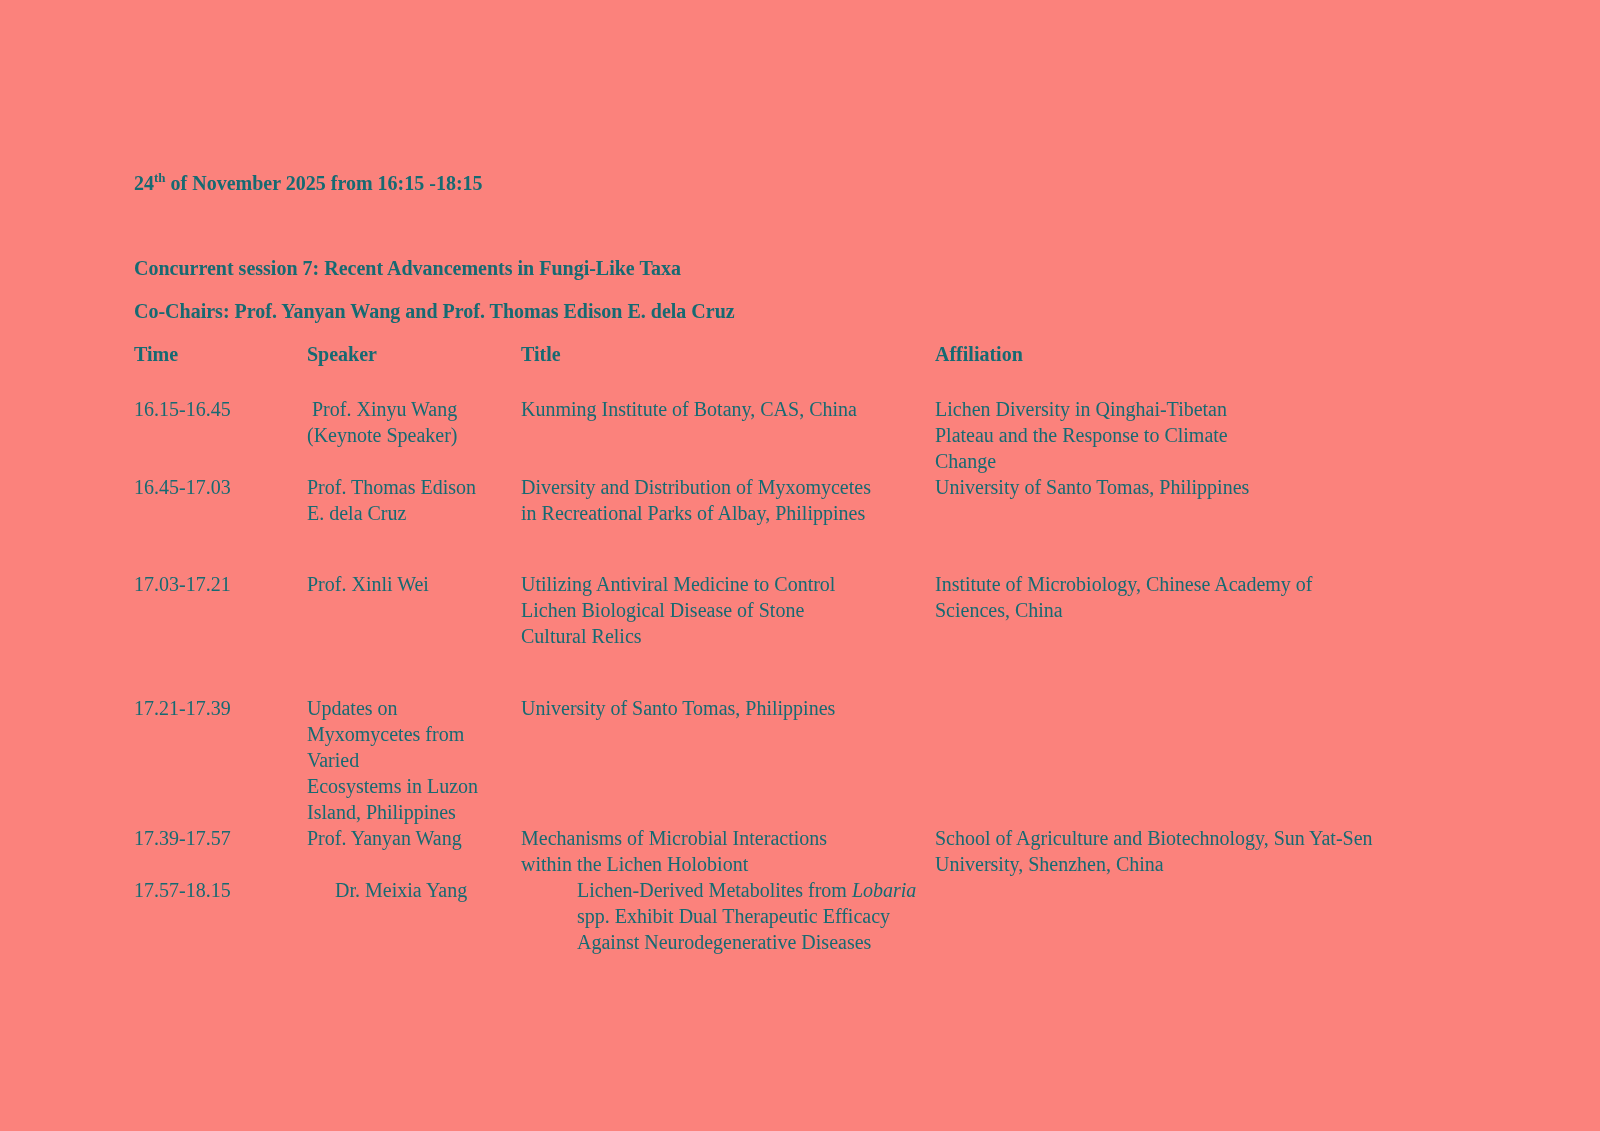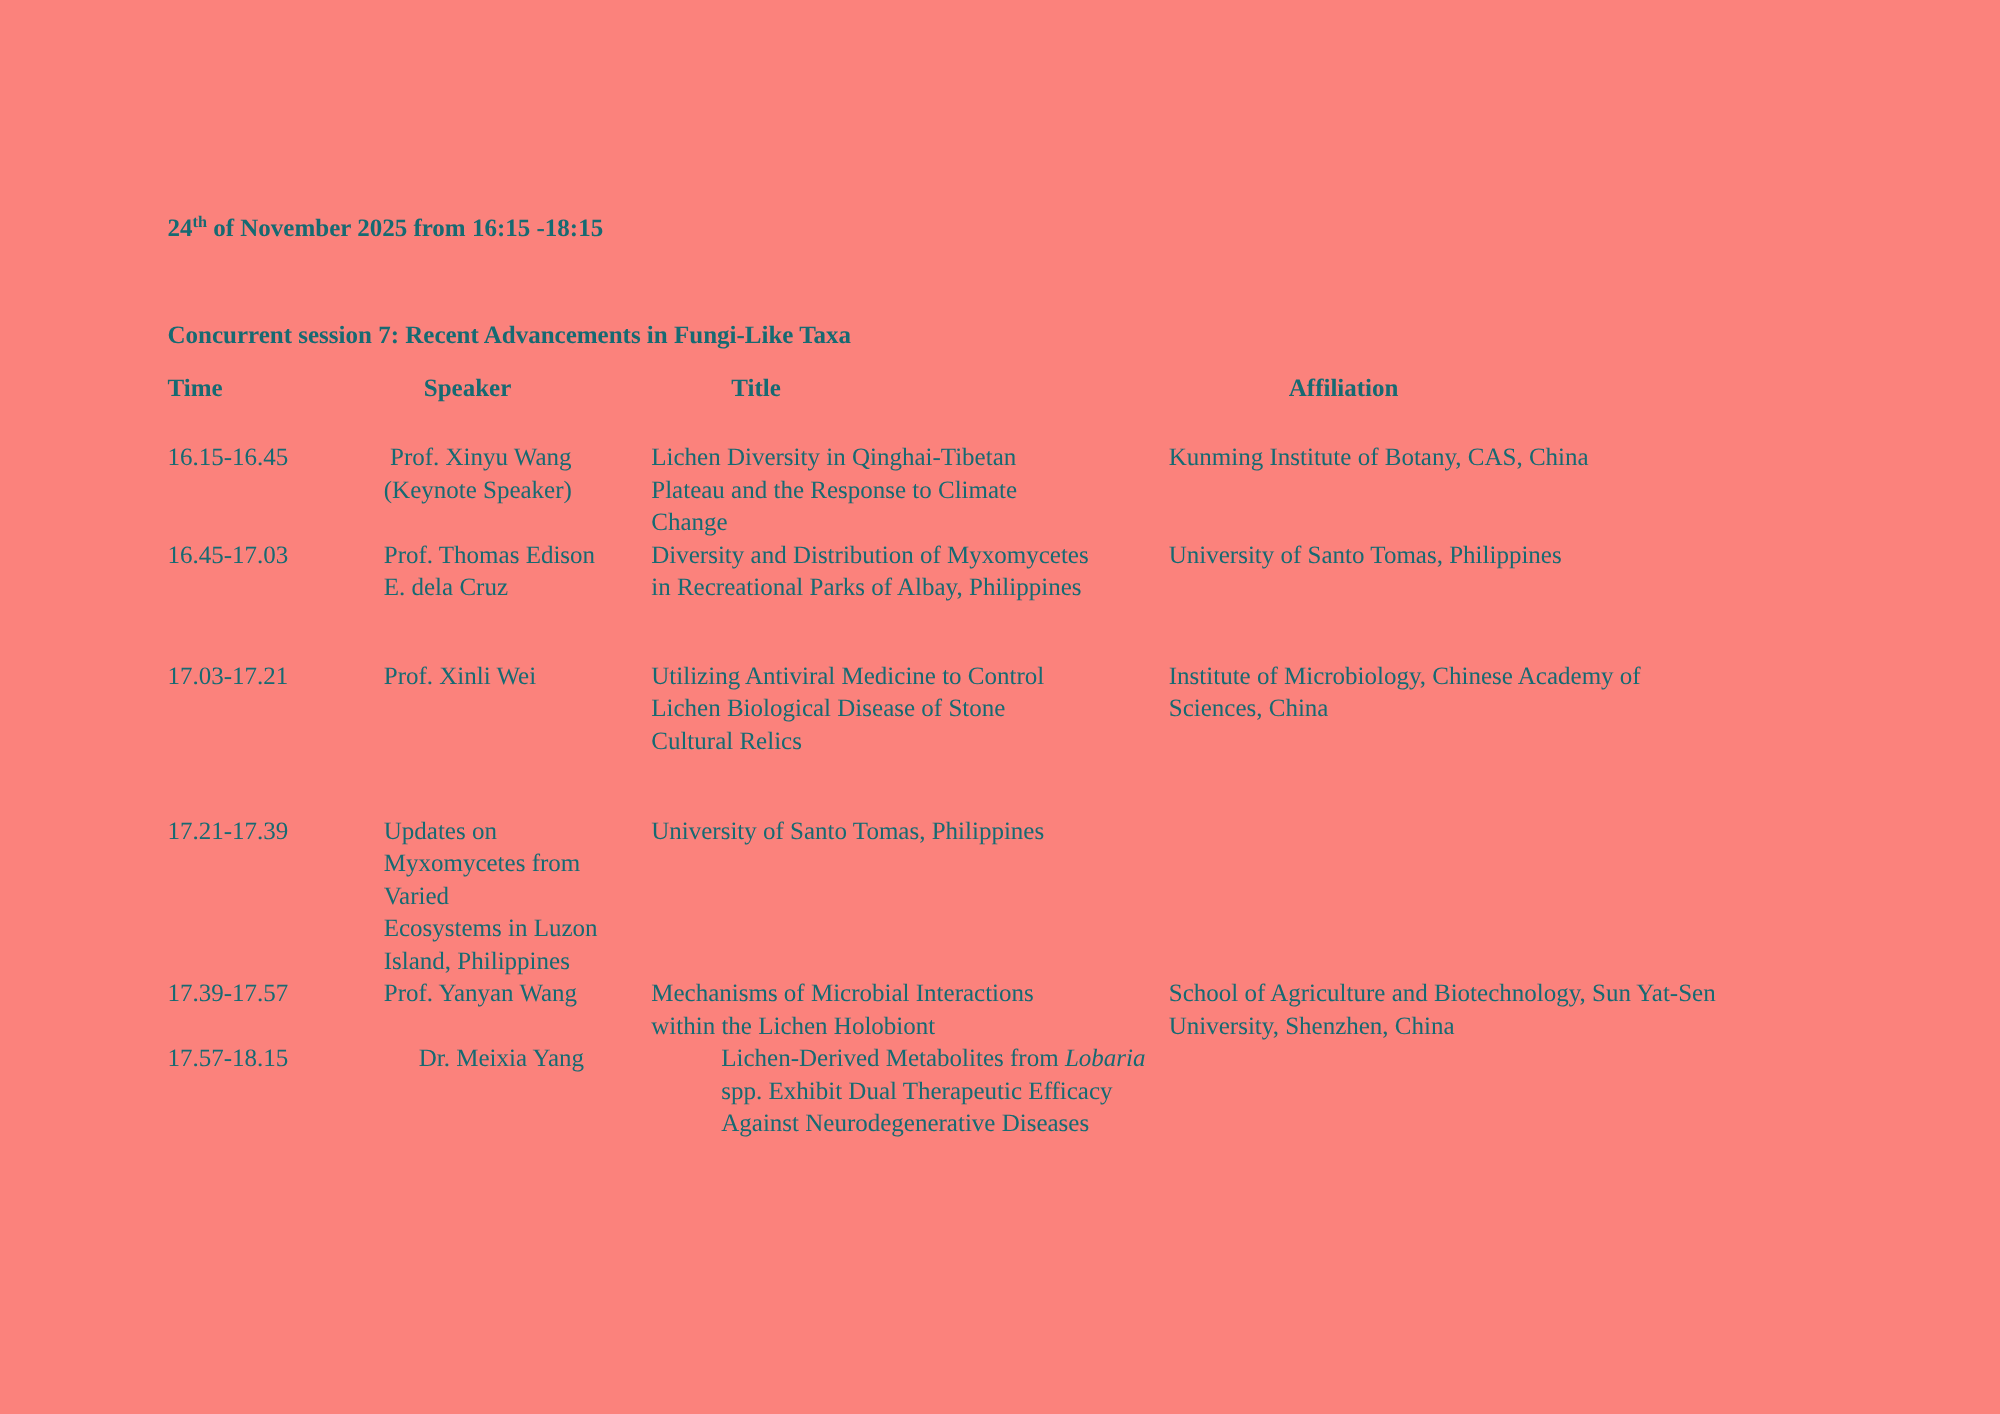--- a/index.html
+++ b/index.html
@@ -49,21 +49,20 @@
   .trow {
     display: grid;
     grid-template-columns: 173px 214px 414px 497px;
     font-size: 20px;
     line-height: 26px;
   }
   .trow.head {
     font-weight: bold;
     line-height: 27px;
     margin-bottom: 11px;
-    gap: 32px;
   }
   .cell {
     white-space: pre-line;
     padding-right: 10px;
     box-sizing: border-box;
   }
   .row-0 { min-height: 76px; margin-top: 28px; }
   .row-1 { min-height: 97px; }
   .row-2 { min-height: 124px; }
   .row-3 { min-height: 76px; }
@@ -73,38 +72,39 @@
 </style>
 </head>
 <body>
 
 <div class="page">
 
   <div class="date-line"><span>24</span><sup>th</sup><span> of November 2025 from 16:15 -18:15</span></div>
 
   <div class="session-title">Concurrent session 7: Recent Advancements in Fungi-Like Taxa</div>
 
+  <div class="co-chairs">Co-Chairs: Prof. Yanyan Wang and Prof. Thomas Edison E. dela Cruz</div>
 
   <div class="schedule-table">
 
     <div class="trow head">
       <div class="cell">Time</div>
       <div class="cell">Speaker</div>
       <div class="cell">Title</div>
       <div class="cell">Affiliation</div>
     </div>
 
     <div class="trow row-0">
       <div class="cell">16.15-16.45</div>
       <div class="cell">&nbsp;Prof. Xinyu Wang
 (Keynote Speaker)</div>
+      <div class="cell">Kunming Institute of Botany, CAS, China</div>
       <div class="cell">Lichen Diversity in Qinghai-Tibetan
 Plateau and the Response to Climate
 Change</div>
-      <div class="cell">Kunming Institute of Botany, CAS, China</div>
     </div>
 
     <div class="trow row-1">
       <div class="cell">16.45-17.03</div>
       <div class="cell">Prof. Thomas Edison
 E. dela Cruz</div>
       <div class="cell">Diversity and Distribution of Myxomycetes
 in Recreational Parks of Albay, Philippines</div>
       <div class="cell">University of Santo Tomas, Philippines</div>
     </div>

